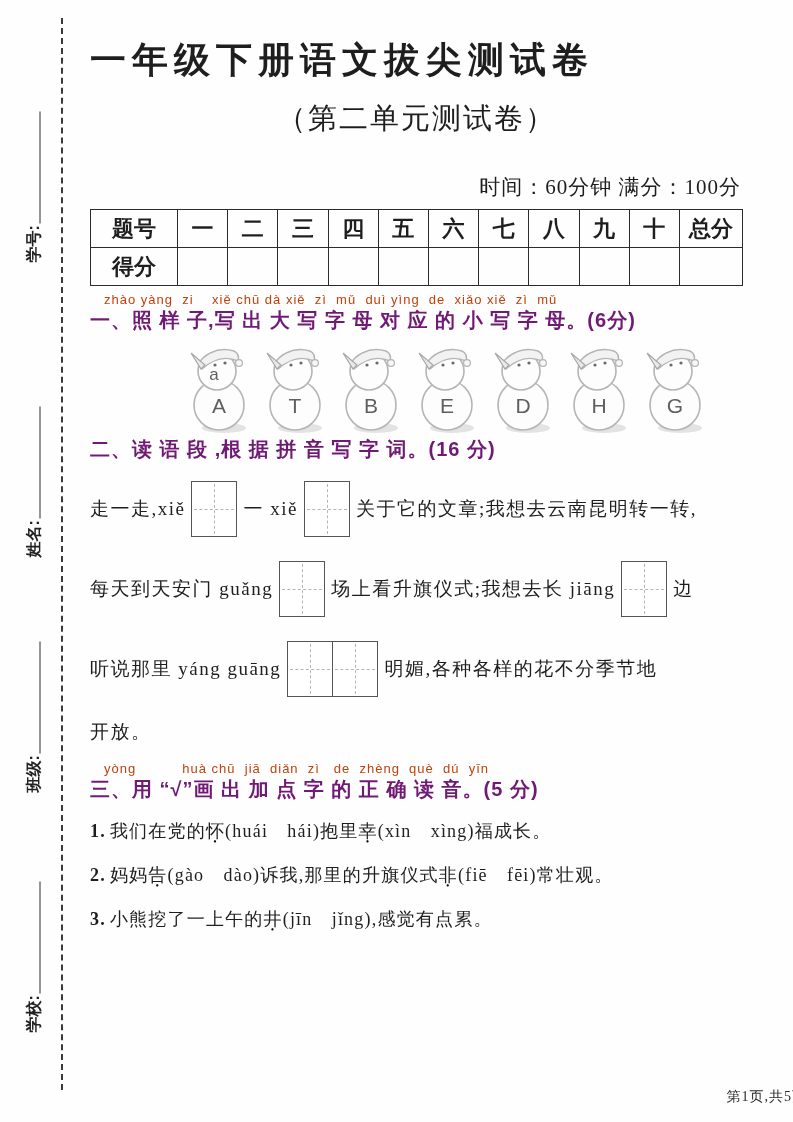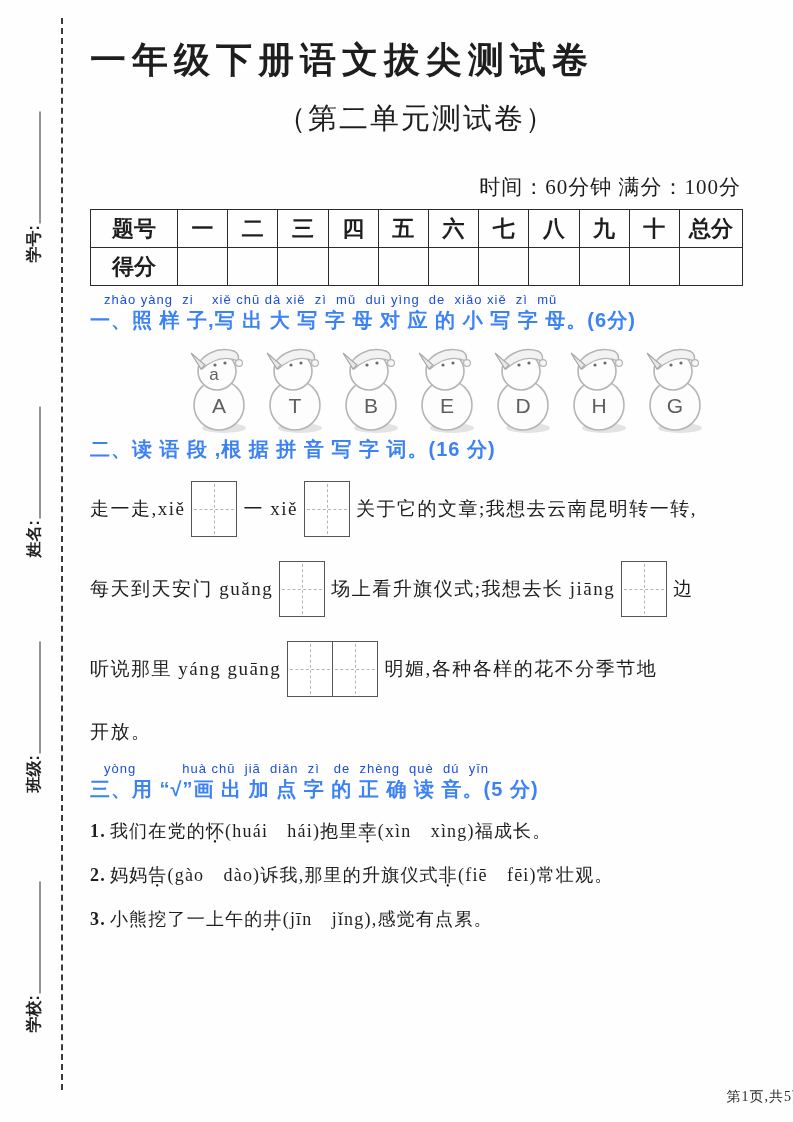--- a/index.html
+++ b/index.html
@@ -17,24 +17,24 @@
          font-family:"Liberation Serif",serif;}
   .subtitle{margin-top:14px;text-align:center;font-size:29px;letter-spacing:2px;}
   .meta{margin-top:34px;text-align:right;font-size:21px;letter-spacing:1px;padding-right:2px;}
   
   table.score{margin-top:8px;width:100%;border-collapse:collapse;table-layout:fixed;}
   table.score td{border:1.5px solid #2b2b2b;height:35px;text-align:center;
                  font-size:22px;font-weight:700;font-family:"Liberation Serif",serif;}
   table.score td:first-child{width:84px;}
   table.score td:last-child{width:60px;}
   
-  .pinyin-row{margin-top:6px;font-size:13px;color:#1d4ed8;letter-spacing:1px;
+  .pinyin-row{margin-top:6px;font-size:13px;color:#c2410c;letter-spacing:1px;
               font-family:"Liberation Sans",sans-serif;padding-left:14px;white-space:pre;}
   .sec-heading{font-size:20px;font-weight:700;letter-spacing:1px;
-               font-family:"Liberation Sans",sans-serif;color:#3b82f6;}
+               font-family:"Liberation Sans",sans-serif;color:#701a75;}
   
   .snowmen{margin-top:8px;margin-left:98px;display:flex;gap:12px;}
   .snowman{width:64px;height:94px;}
   
   .s2-lines{margin-top:6px;}
   .s2-line{display:flex;align-items:center;min-height:80px;font-size:19px;letter-spacing:1.5px;}
   .s2-line .seg{white-space:nowrap;}
   .wbox{display:inline-flex;border:1.6px solid #555;margin:0 6px;background:#fff;}
   .wcell{position:relative;width:44px;height:54px;}
   .wcell + .wcell{border-left:1.6px solid #555;}

